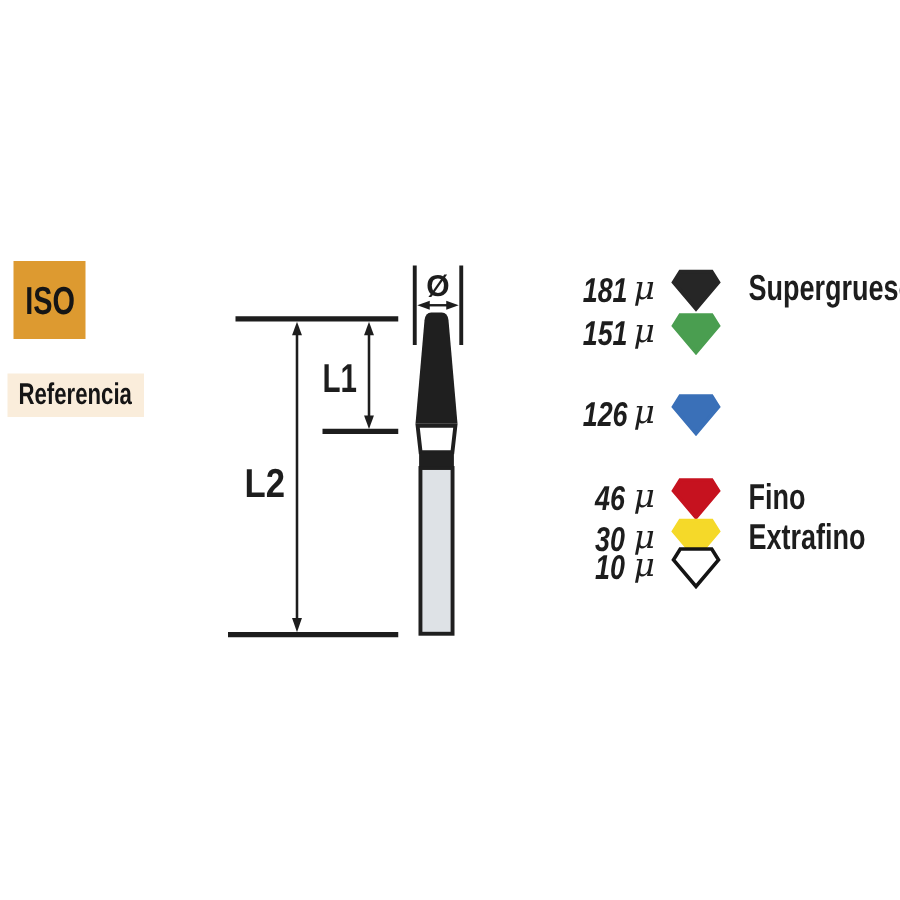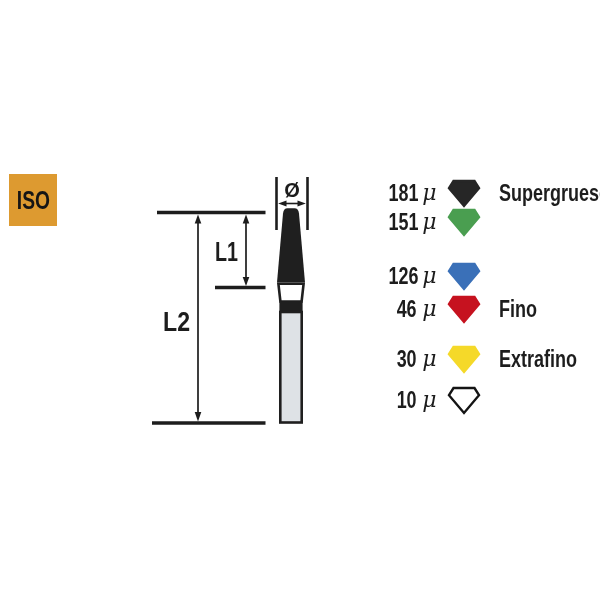--- a/index.html
+++ b/index.html
@@ -56,20 +56,21 @@
     height: 28px;
     display: flex;
     align-items: center;
   }
   .legend-num {
     width: 37px;
     text-align: right;
     font-size: 23px;
     font-weight: bold;
     line-height: 28px;
+    font-style: italic;
   }
   .legend-mu {
     width: 17px;
     margin-left: 4px;
     font-family: "DejaVu Serif", serif;
     font-style: italic;
     font-size: 22px;
     line-height: 28px;
     text-align: center;
   }
@@ -85,20 +86,23 @@
     line-height: 28px;
   }
 </style>
 </head>
 <body>
 
 <div class="canvas">
 
   <div class="tag tag-iso">
     <span class="cond-c">ISO</span>
+  </div>
+  <div class="tag tag-ref">
+    <span class="cond-c">Referencia</span>
   </div>
 
   <svg class="bur-diagram" viewBox="148 165 172 270" xmlns="http://www.w3.org/2000/svg">
 
     <line x1="157" y1="212.5" x2="265.5" y2="212.5" stroke="#1d1d1d" stroke-width="3.5"></line>
     <line x1="215" y1="287.5" x2="265.5" y2="287.5" stroke="#1d1d1d" stroke-width="3.5"></line>
     <line x1="152" y1="423" x2="265.5" y2="423" stroke="#1d1d1d" stroke-width="3.5"></line>
 
     <g>
       <line x1="198" y1="220" x2="198" y2="416" stroke="#1d1d1d" stroke-width="1.7"></line>
@@ -148,39 +152,39 @@
   </div>
 
   <div class="legend-row" style="top:262px">
     <span class="legend-num"><span class="cond-r">126</span></span>
     <span class="legend-mu">μ</span>
     <svg class="legend-diamond" viewBox="0 0 34 29">
         <path d="M6.5 2 L27.5 2 L32 9.2 L17 27 L2 9.2 Z" stroke-width="2.4" stroke-linejoin="miter" fill="#3a70b8" stroke="#3a70b8"></path>
       </svg>
   </div>
 
-  <div class="legend-row" style="top:295px">
+  <div class="legend-row" style="top:318px">
     <span class="legend-num"><span class="cond-r">46</span></span>
     <span class="legend-mu">μ</span>
     <svg class="legend-diamond" viewBox="0 0 34 29">
         <path d="M6.5 2 L27.5 2 L32 9.2 L17 27 L2 9.2 Z" stroke-width="2.4" stroke-linejoin="miter" fill="#c6121f" stroke="#c6121f"></path>
       </svg>
     <span class="legend-label"><span class="cond-l">Fino</span></span>
   </div>
 
   <div class="legend-row" style="top:345px">
     <span class="legend-num"><span class="cond-r">30</span></span>
     <span class="legend-mu">μ</span>
     <svg class="legend-diamond" viewBox="0 0 34 29">
         <path d="M6.5 2 L27.5 2 L32 9.2 L17 27 L2 9.2 Z" stroke-width="2.4" stroke-linejoin="miter" fill="#f5d929" stroke="#f5d929"></path>
       </svg>
     <span class="legend-label"><span class="cond-l">Extrafino</span></span>
   </div>
 
-  <div class="legend-row" style="top:386px">
+  <div class="legend-row" style="top:364px">
     <span class="legend-num"><span class="cond-r">10</span></span>
     <span class="legend-mu">μ</span>
     <svg class="legend-diamond" viewBox="0 0 34 29">
         <path d="M6.5 2 L27.5 2 L32 9.2 L17 27 L2 9.2 Z" stroke-width="2.4" stroke-linejoin="miter" fill="#ffffff" stroke="#141414"></path>
       </svg>
   </div>
 
 </div>
 
 </body></html>

